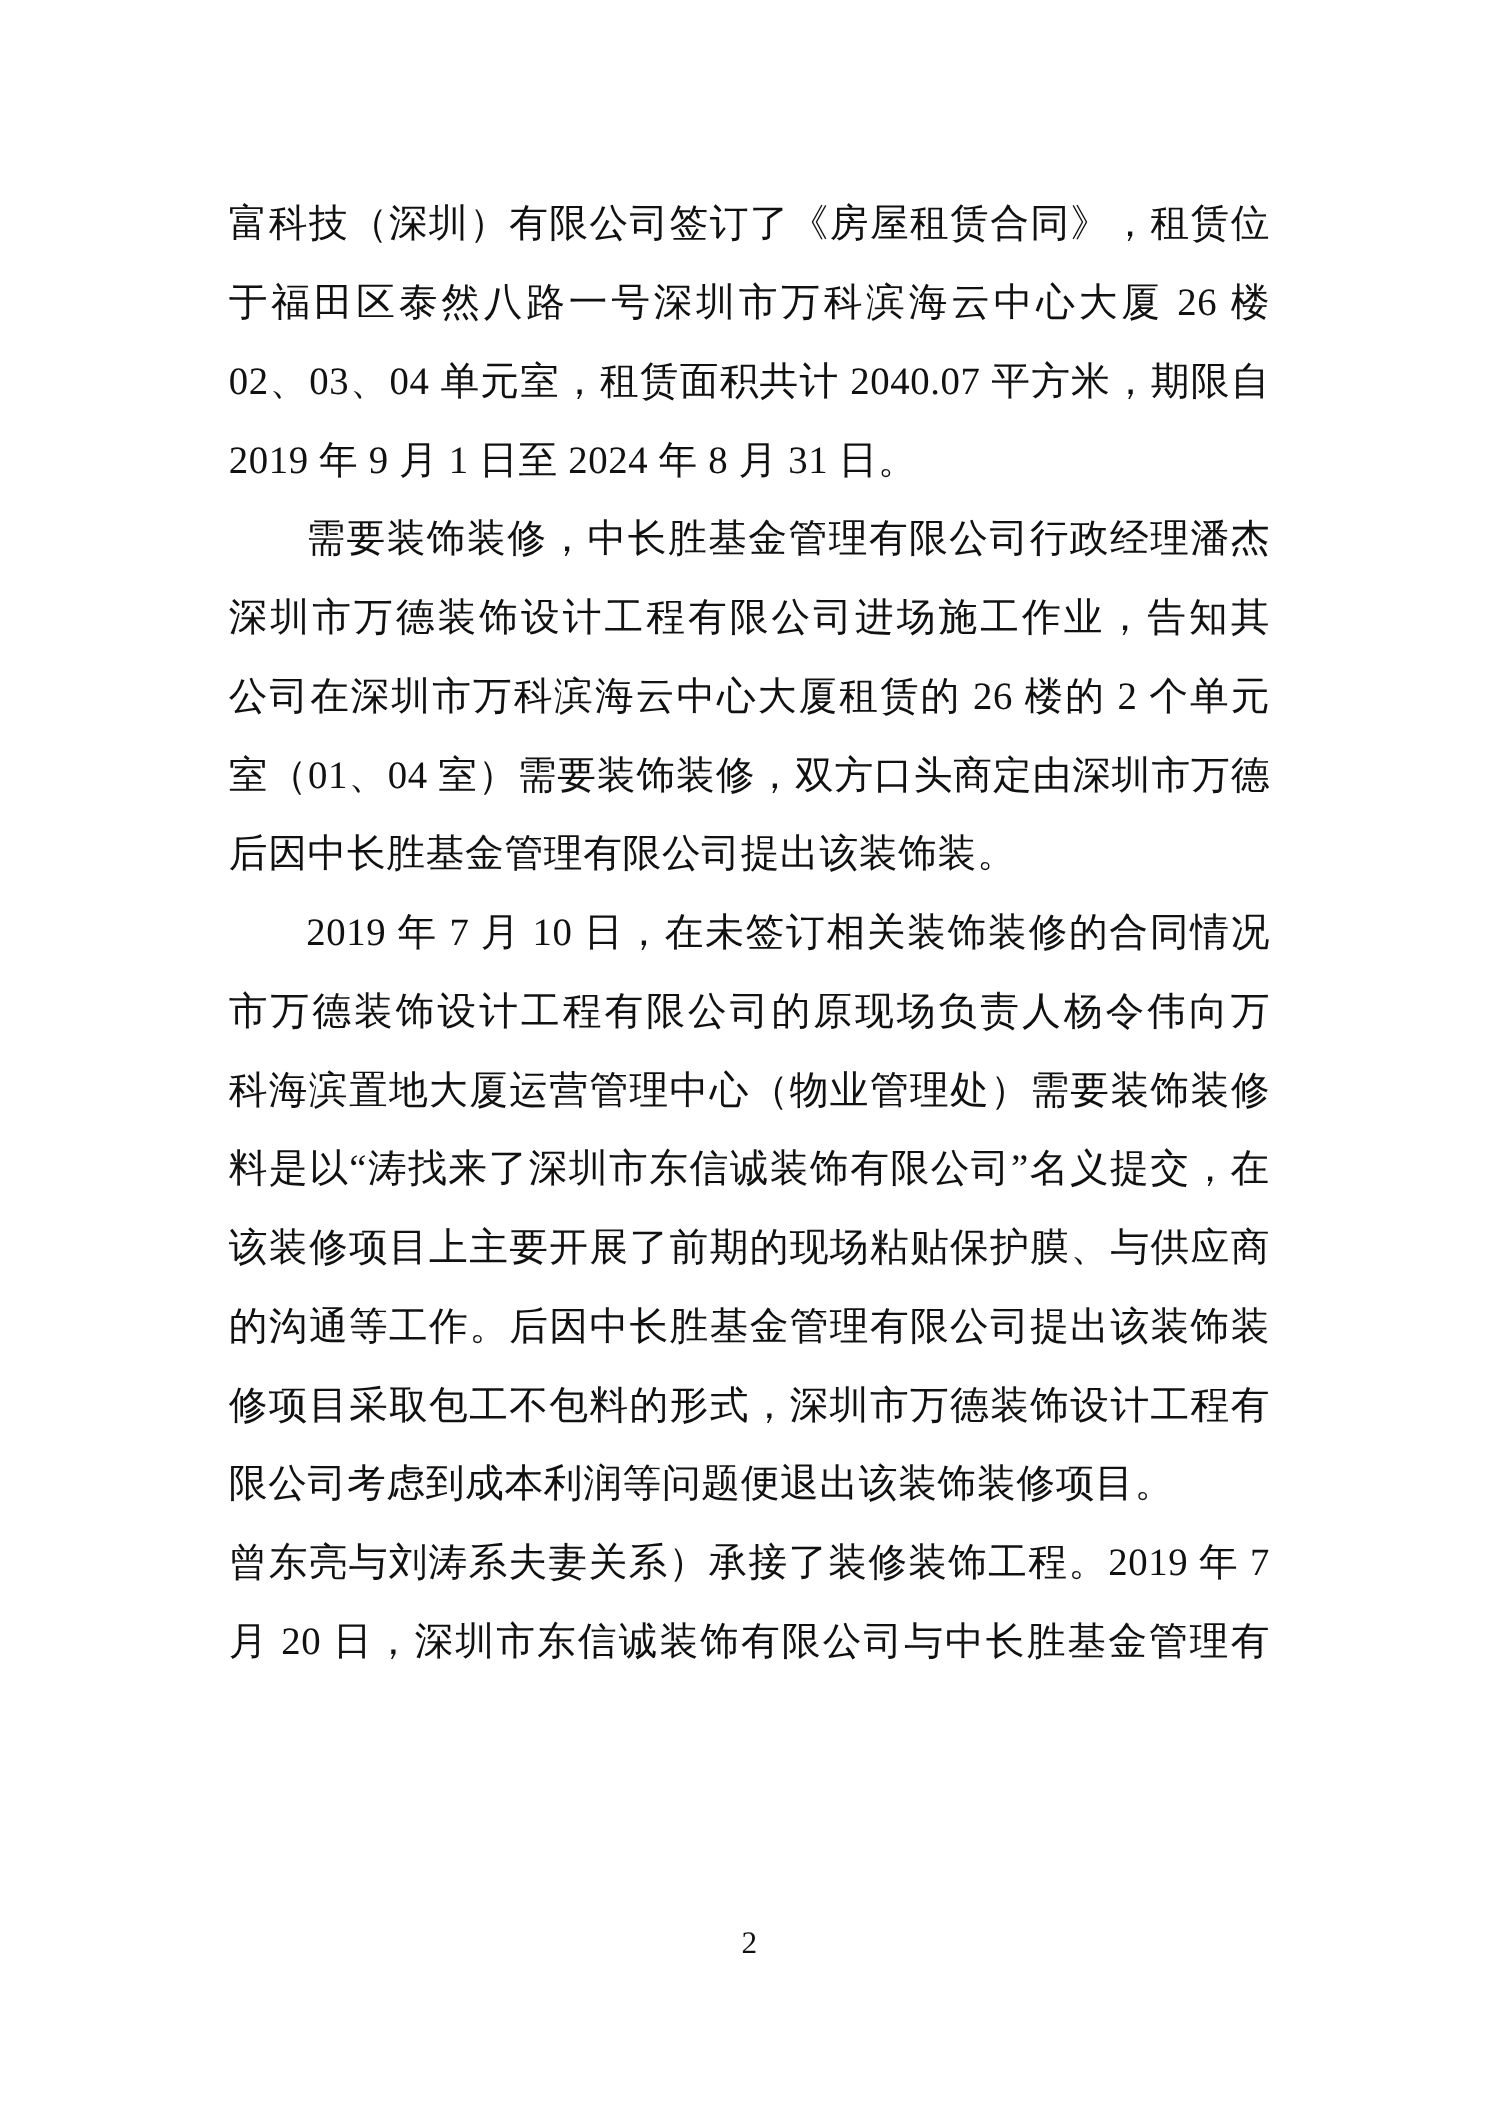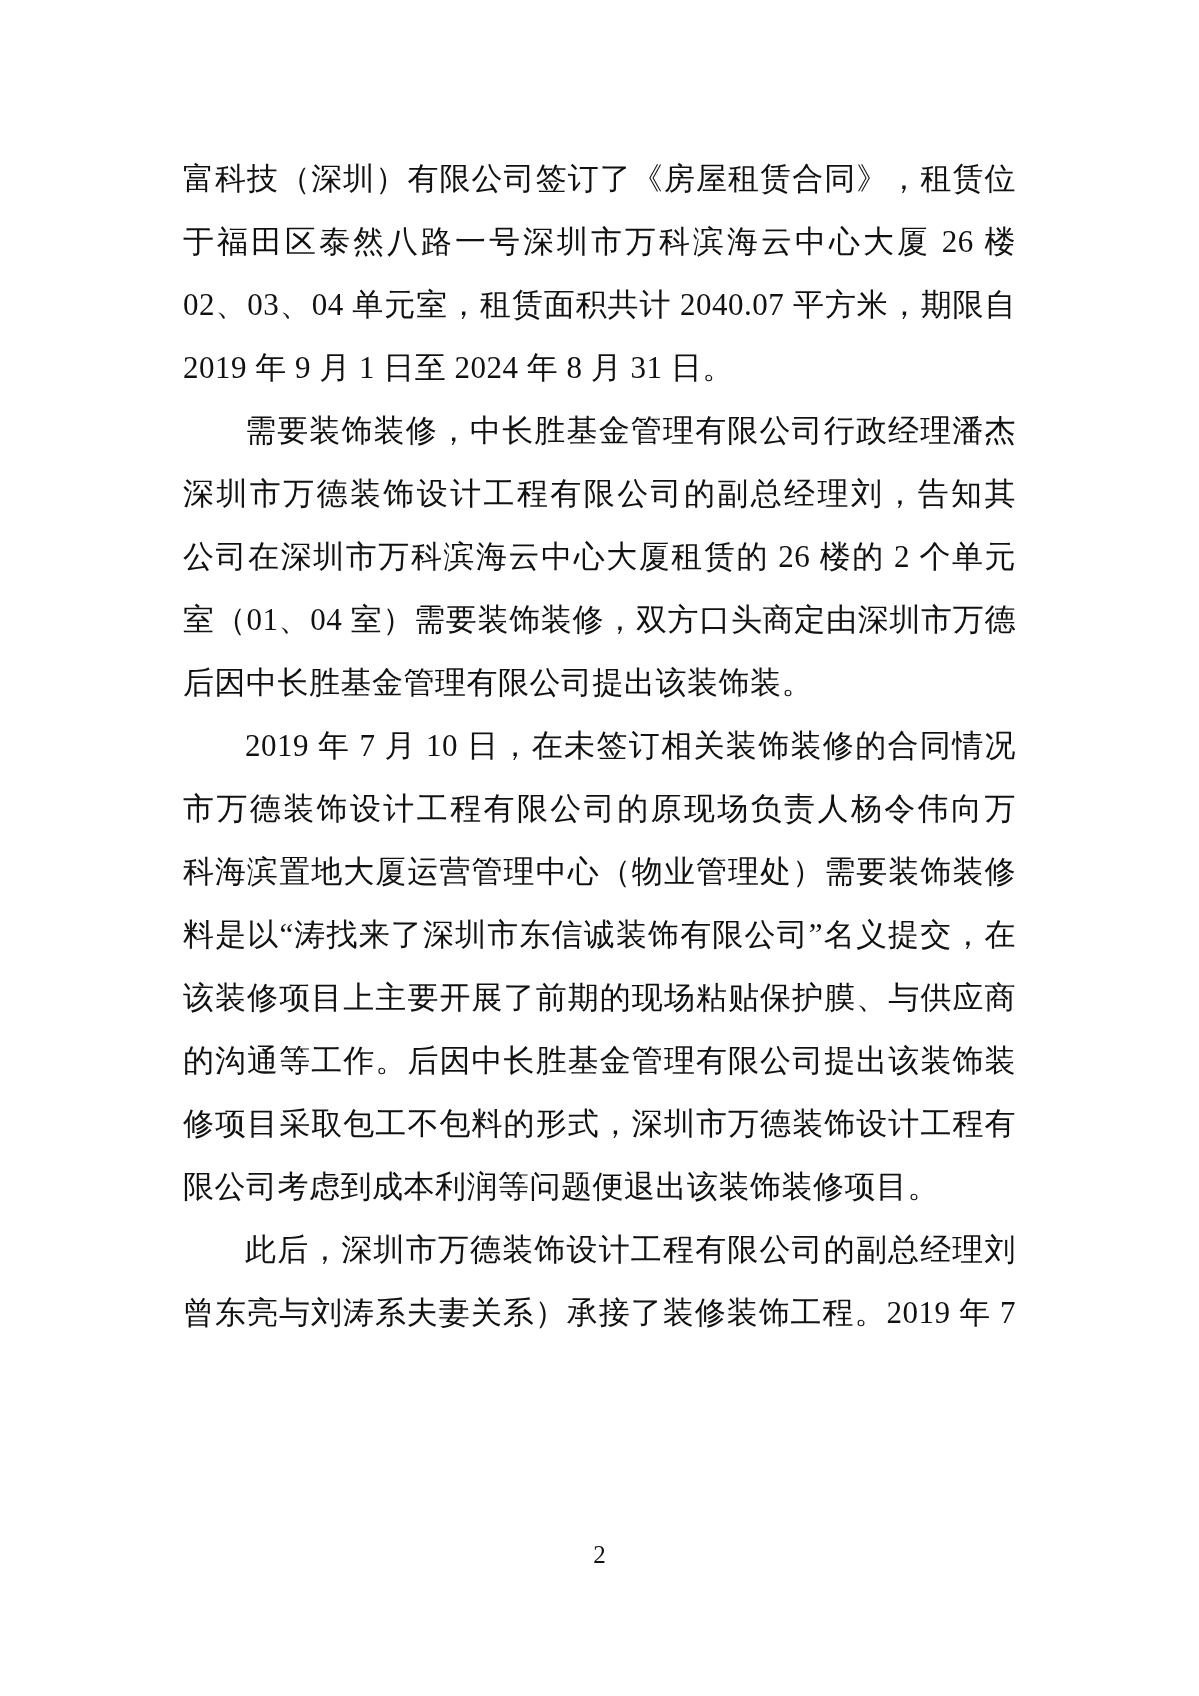--- a/index.html
+++ b/index.html
@@ -59,40 +59,40 @@
 
     <div>
       <div class="line">富科技（深圳）有限公司签订了《房屋租赁合同》，租赁位</div>
       <div class="line">于福田区泰然八路一号深圳市万科滨海云中心大厦 26 楼 01、</div>
       <div class="line">02、03、04 单元室，租赁面积共计 2040.07 平方米，期限自</div>
       <div class="line end">2019 年 9 月 1 日至 2024 年 8 月 31 日。</div>
     </div>
 
     <div>
       <div class="line ind">需要装饰装修，中长胜基金管理有限公司行政经理潘杰找</div>
-      <div class="line">深圳市万德装饰设计工程有限公司的副总经理刘，告知其</div>
+      <div class="line">深圳市万德装饰设计工程有限公司进场施工作业，告知其</div>
       <div class="line">公司在深圳市万科滨海云中心大厦租赁的 26 楼的 2 个单元</div>
       <div class="line">室（01、04 室）需要装饰装修，双方口头商定由深圳市万德</div>
       <div class="line end">后因中长胜基金管理有限公司提出该装饰装。</div>
     </div>
 
     <div>
       <div class="line ind">2019 年 7 月 10 日，在未签订相关装饰装修的合同情况</div>
       <div class="line">市万德装饰设计工程有限公司的原现场负责人杨令伟向万</div>
       <div class="line">科海滨置地大厦运营管理中心（物业管理处）需要装饰装修</div>
       <div class="line">料是以“涛找来了深圳市东信诚装饰有限公司”名义提交，在</div>
       <div class="line">该装修项目上主要开展了前期的现场粘贴保护膜、与供应商</div>
       <div class="line">的沟通等工作。后因中长胜基金管理有限公司提出该装饰装</div>
       <div class="line">修项目采取包工不包料的形式，深圳市万德装饰设计工程有</div>
       <div class="line end">限公司考虑到成本利润等问题便退出该装饰装修项目。</div>
     </div>
 
     <div>
-      <div class="line ind">此后，深圳市万德装饰设计工程有限公司的副总经理刘</div>
       <div class="line">曾东亮与刘涛系夫妻关系）承接了装修装饰工程。2019 年 7</div>
+      <div class="line">月 20 日，深圳市东信诚装饰有限公司与中长胜基金管理有</div>
     </div>
 
   </div>
 
   <div class="footer">
     <span class="page-num">2</span>
   </div>
 
 </div>
 

